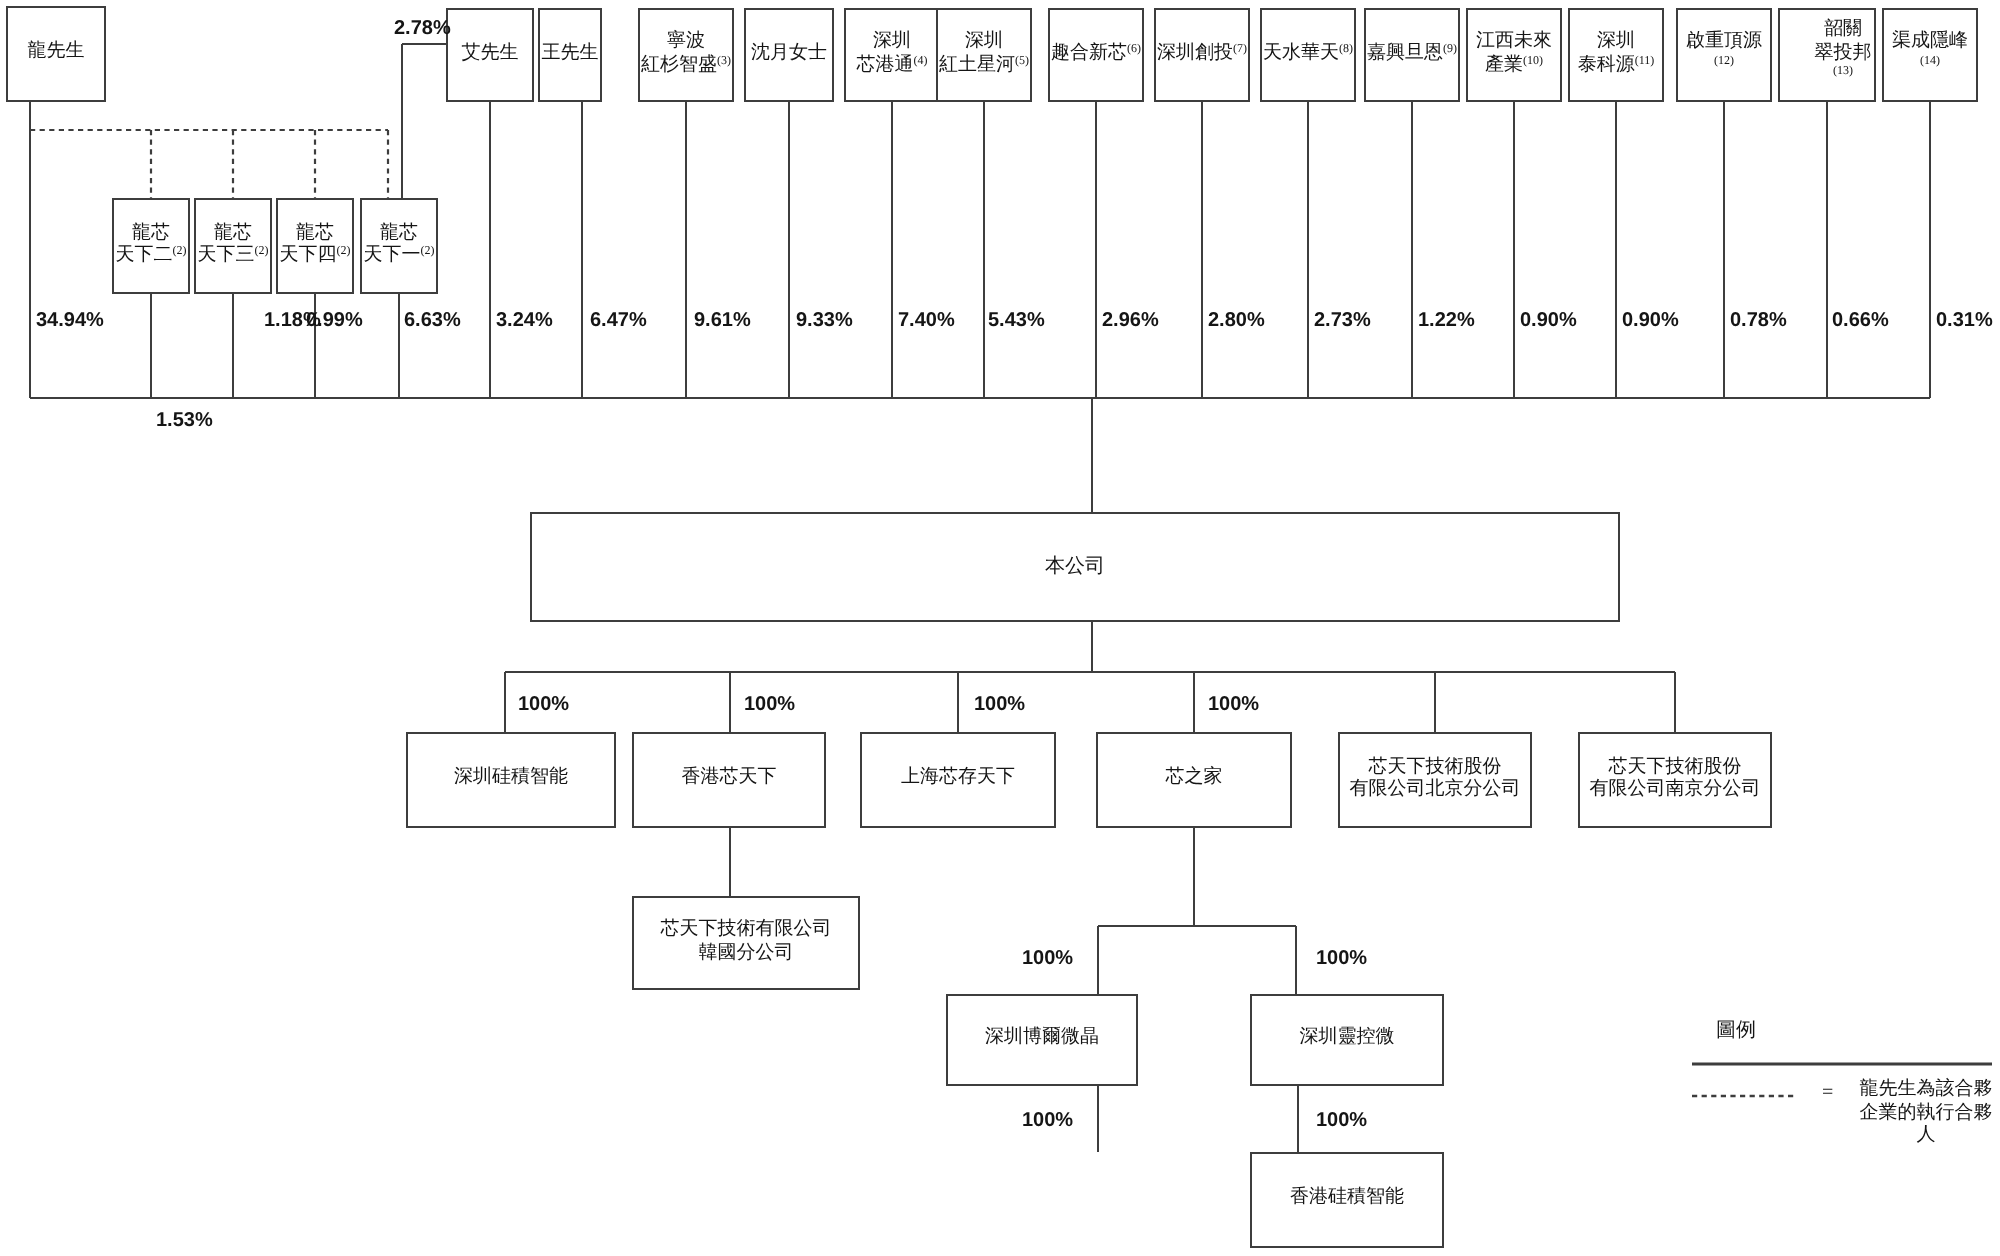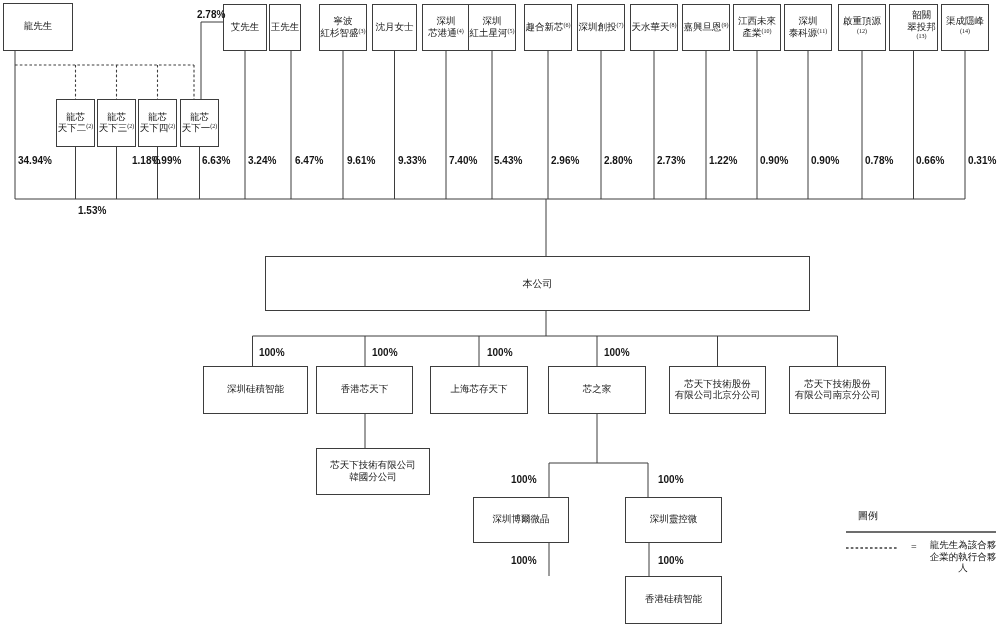--- a/index.html
+++ b/index.html
@@ -38,21 +38,21 @@
       M549 463 V497 M648 463 V497
       M549 543 V576
       M649 543 V576"></path>
     <path fill="none" stroke="#3d3d3d" stroke-width="1.1" stroke-dasharray="2.6 2.2" d="
       M15 65 H194
       M75.5 65 V99 M116.5 65 V99 M157.5 65 V99 M194 65 V99"></path>
     <path fill="none" stroke="#3d3d3d" stroke-width="1.4" d="M846 532 H996"></path>
     <path fill="none" stroke="#3d3d3d" stroke-width="1.3" stroke-dasharray="2.6 2.2" d="M846 548 H897"></path>
   </svg>
 
-  <div class="box" style="left:3px;top:3px;width:70px;height:48px;">
+  <div class="box" style="left:3px;top:3px;width:50px;height:48px;">
       <span>龍先生</span>
     </div>
 
   <div class="box" style="left:56px;top:99px;width:39px;height:48px;">
       <span>龍芯</span>
       <span><span>天下二</span><sup>(2)</sup></span>
     </div>
   <div class="box" style="left:97px;top:99px;width:39px;height:48px;">
       <span>龍芯</span>
       <span><span>天下三</span><sup>(2)</sup></span>

